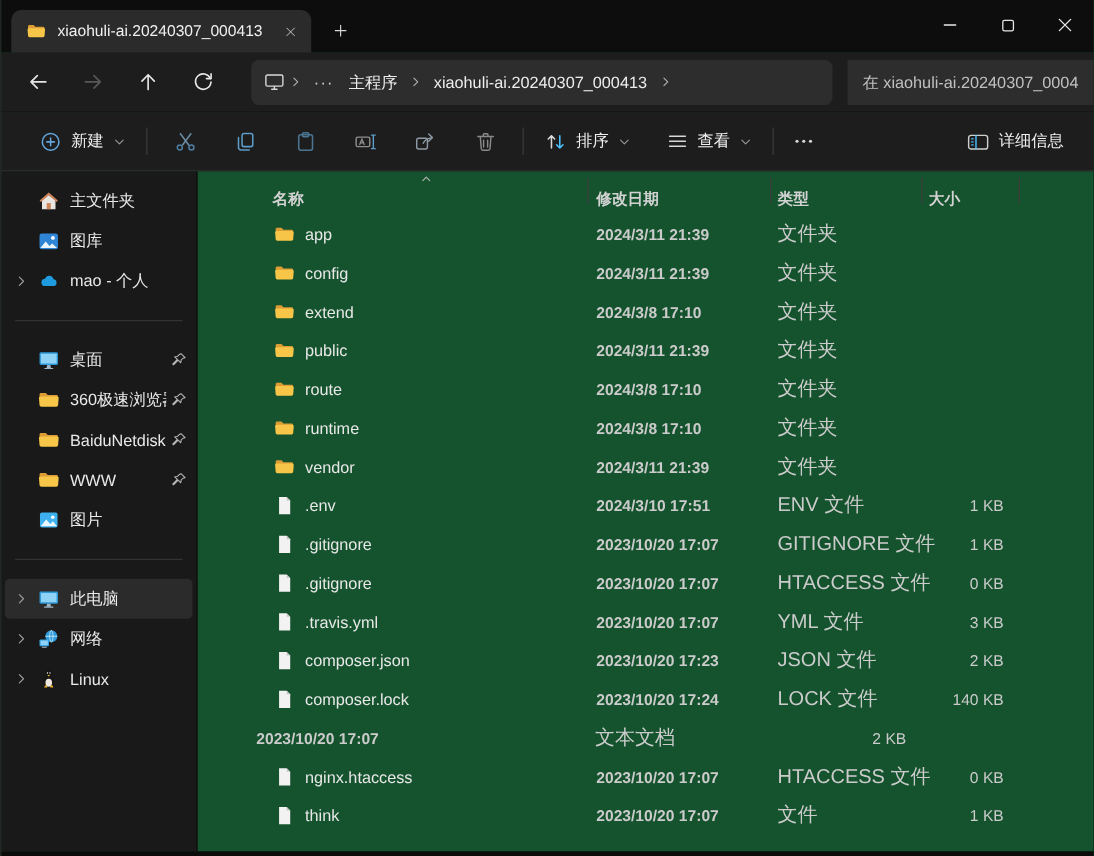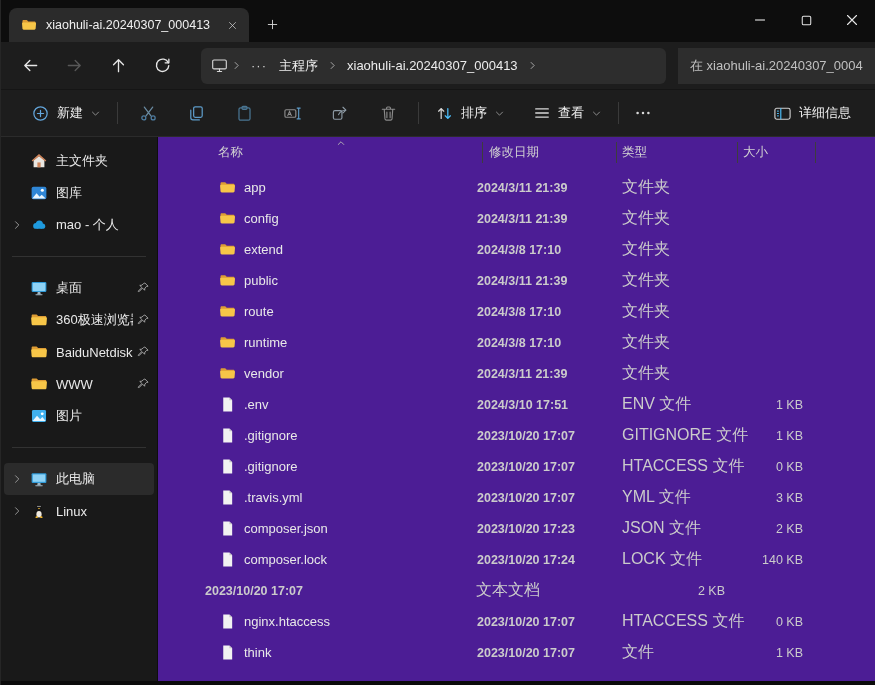--- a/index.html
+++ b/index.html
@@ -1,18 +1,18 @@
 <!DOCTYPE html>
 <html><head>
 <meta charset="utf-8">
 <style>
   * { margin:0; padding:0; box-sizing:border-box; }
   html,body { width:875px; height:685px; overflow:hidden; background:#000; }
   body { font-family:"Liberation Sans","DejaVu Sans",sans-serif; -webkit-font-smoothing:antialiased; }
-  .window { width:875px; height:685px; background:#4c1d95; display:flex; flex-direction:column; border-left:1px solid #262626; }
+  .window { width:875px; height:685px; background:#14532d; display:flex; flex-direction:column; border-left:1px solid #262626; }
 
   
   .titlebar { height:42px; background:#0d0d0d; position:relative; flex:none; }
   .tab { position:absolute; left:8px; top:8px; width:240px; height:34px; background:#2b2b2b;
          border-radius:8px 8px 0 0; display:flex; align-items:center; padding:0 6px 0 12px; cursor:default; }
   .tab-title { flex:1; margin-left:9px; font-size:12.5px; color:#f0f0f0; white-space:nowrap; overflow:hidden; }
   .tab-close { width:22px; height:22px; display:flex; align-items:center; justify-content:center; border-radius:4px; }
   .newtab { position:absolute; left:258px; top:11px; width:27px; height:27px; display:flex; align-items:center; justify-content:center; border-radius:4px; }
   .win-controls { position:absolute; right:0; top:0; height:40px; display:flex; }
   .win-btn { width:46px; height:40px; display:flex; align-items:center; justify-content:center; }
@@ -44,23 +44,23 @@
   .side-item.selected { background:#2b2b2b; }
   .side-chev { width:25px; flex:none; display:flex; align-items:center; justify-content:center; }
   .side-ico { width:20px; flex:none; display:flex; align-items:center; justify-content:center; }
   .side-label { margin-left:7px; flex:1; font-size:13px; color:#e9e9e9; white-space:nowrap; overflow:hidden; }
   .side-pin { width:20px; flex:none; display:flex; align-items:center; justify-content:center; margin-right:1px; }
   .side-divider { height:1px; background:#323232; margin:15px 8px; }
 
   .main { flex:1; min-width:0; display:flex; flex-direction:column; }
   .list-header { display:grid; grid-template-columns:272px 146px 121px 78px 1fr; height:31px; align-items:center;
                  font-size:12.5px; color:#d2d2d2; position:relative; flex:none; }
-  .list-header .col { position:relative; height:100%; display:flex; align-items:center; }
+  .list-header .col { position:relative; height:100%; display:flex; align-items:flex-end;font-weight:bold; }
   .col-name { padding-left:20px; }
-  .col-date { padding-left:7px;margin-left:12px; }
+  .col-date { padding-left:7px; }
   .col-type { padding-left:6px; }
   .col-size { padding-left:6px; }
   .list-header .col.sep::before { content:""; position:absolute; left:0; top:5px; bottom:5px; width:1px; background:#3d3d3d; }
   .sort-caret { position:absolute; left:138px; top:1px; }
 
   .rows { margin-top:4px; overflow:hidden; }
   .file-row { display:grid; grid-template-columns:272px 146px 121px 78px 1fr; height:31px; align-items:center; }
   .cell-name { display:flex; align-items:center; gap:8px; padding-left:20px; font-size:13px; color:#e8e8e8; white-space:nowrap; overflow:hidden; }
   .cell-date { padding-left:7px; font-size:12.5px; color:#cbcbcb; white-space:nowrap;font-weight:bold; }
   .cell-type { padding-left:6px; font-size:16px; color:#cbcbcb; white-space:nowrap; }
@@ -474,20 +474,41 @@
           <span class="side-chev">
             <span class="icon">
               <svg viewBox="0 0 20 20" fill="none" stroke="#9a9a9a" stroke-width="1.6" stroke-linecap="round" stroke-linejoin="round" width="12" height="12">
                 <path d="M7.5 4.5l5.5 5.5-5.5 5.5"></path>
               </svg>
             </span>
           </span>
           <span class="side-ico">
             <span class="icon">
               <svg viewBox="0 0 20 20" width="18" height="18">
+                <circle cx="12.3" cy="7.8" r="5.3" fill="#2f9ad8"></circle>
+                <path d="M7 7.8h10.6M12.3 2.5c2 1.5 2 9 0 10.6M12.3 2.5c-2 1.5-2 9 0 10.6" stroke="#bfe6fa" stroke-width=".8" fill="none"></path>
+                <rect x="1.8" y="10.6" width="8.4" height="6" rx=".8" fill="#36a5e8"></rect>
+                <rect x="2.8" y="11.6" width="6.4" height="4" fill="#8ed2f5"></rect>
+                <rect x="3.8" y="17" width="4.4" height="1" fill="#9fb6c4"></rect>
+              </svg>
+            </span>
+          </span>
+          <span class="side-label">网络</span>
+        </div>
+        <div class="side-item">
+          <span class="side-chev">
+            <span class="icon">
+              <svg viewBox="0 0 20 20" fill="none" stroke="#9a9a9a" stroke-width="1.6" stroke-linecap="round" stroke-linejoin="round" width="12" height="12">
+                <path d="M7.5 4.5l5.5 5.5-5.5 5.5"></path>
+              </svg>
+            </span>
+          </span>
+          <span class="side-ico">
+            <span class="icon">
+              <svg viewBox="0 0 20 20" width="18" height="18">
                 <ellipse cx="10" cy="12" rx="4.8" ry="6" fill="#161616"></ellipse>
                 <circle cx="10" cy="5.4" r="3.1" fill="#161616"></circle>
                 <ellipse cx="10" cy="13.6" rx="2.9" ry="3.6" fill="#efe9df"></ellipse>
                 <circle cx="8.9" cy="4.9" r=".6" fill="#fff"></circle>
                 <circle cx="11.1" cy="4.9" r=".6" fill="#fff"></circle>
                 <path d="M8.7 6.6h2.6L10 8.1z" fill="#f0b429"></path>
                 <path d="M6 17.8h2.7l-.3-1.9H6.6zM11.3 17.8H14l-.5-1.9h-2z" fill="#f0b429"></path>
               </svg>
             </span>
           </span>

